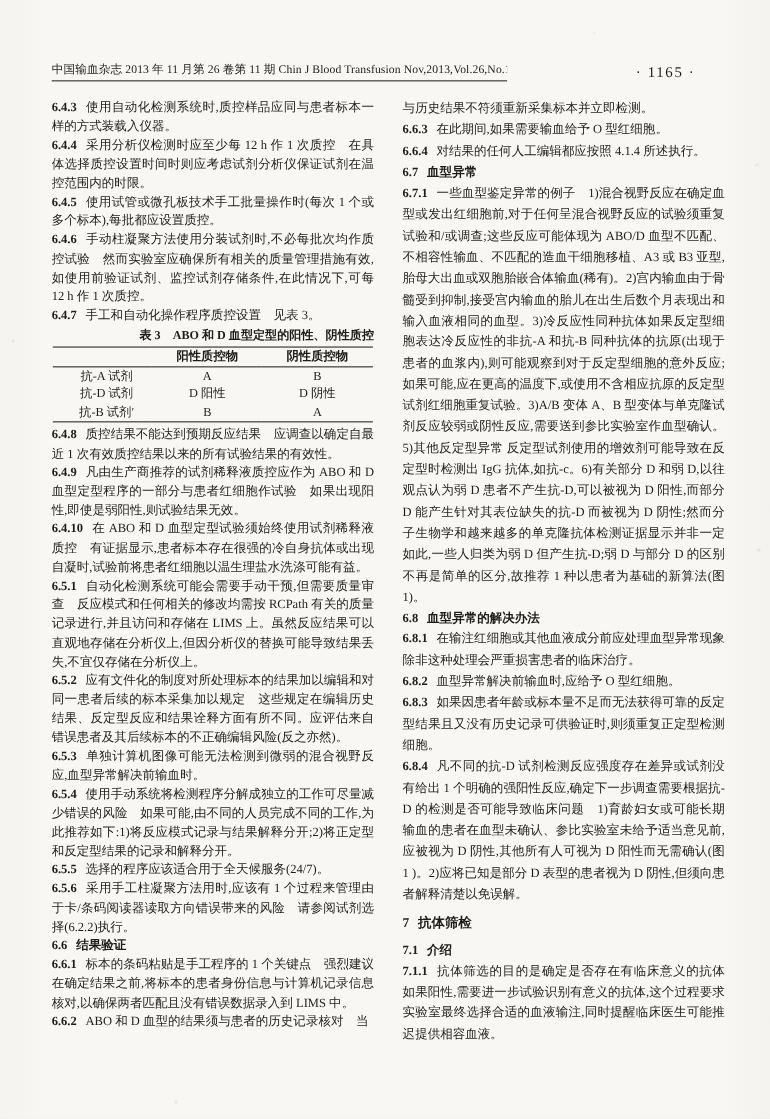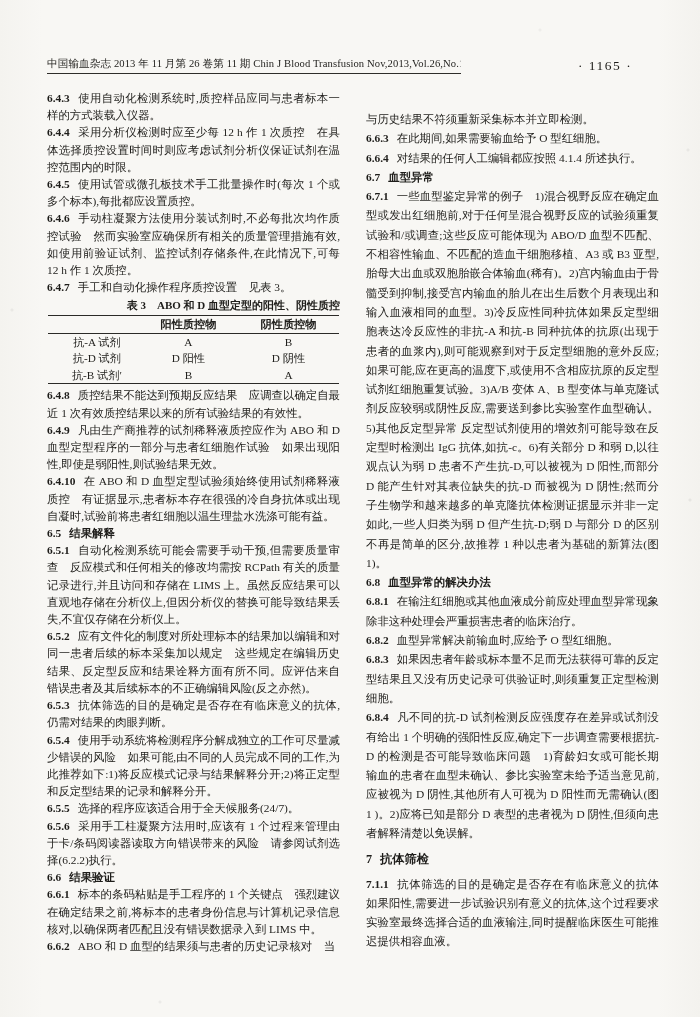--- a/index.html
+++ b/index.html
@@ -28,21 +28,21 @@
   .page-num{
     position:absolute;left:578px;top:58px;width:90px;
     font-size:13.5px;letter-spacing:1.5px;text-align:left;
   }
   .columns{
     position:absolute;left:47px;top:90px;width:612px;
     display:flex;gap:26px;
   }
   .col{width:299px;text-align:justify;}
   .col-left{font-size:11.4px;line-height:17.2px;}
-  .col-right{font-size:11.4px;line-height:19.3px;margin-top:20px;}
+  .col-right{font-size:11.4px;line-height:19.3px;}
   p{margin:0;padding:0;}
   .num{font-weight:bold;padding-right:8px;white-space:nowrap;}
   .heading{font-weight:bold;}
   .chapter{font-weight:bold;font-size:12.2px;margin:7px 0 5px 0;}
   .caption{text-align:right;font-weight:bold;font-size:11px;line-height:16px;padding:1px 0 1px 0;}
   table.qc{
     width:99%;border-collapse:collapse;margin:1px auto 3px auto;
     font-size:11.2px;line-height:14.5px;
     border-top:1.6px solid #2b2a27;border-bottom:1.6px solid #2b2a27;
   }
@@ -86,39 +86,39 @@
             <tr>
               <td>抗-B 试剂′</td>
               <td>B</td>
               <td>A</td>
             </tr>
           </tbody>
         </table>
         <p class="para"><b class="num">6.4.8</b><span>质控结果不能达到预期反应结果　应调查以确定自最近 1 次有效质控结果以来的所有试验结果的有效性。</span></p>
         <p class="para"><b class="num">6.4.9</b><span>凡由生产商推荐的试剂稀释液质控应作为 ABO 和 D 血型定型程序的一部分与患者红细胞作试验　如果出现阳性,即使是弱阳性,则试验结果无效。</span></p>
         <p class="para"><b class="num">6.4.10</b><span>在 ABO 和 D 血型定型试验须始终使用试剂稀释液质控　有证据显示,患者标本存在很强的冷自身抗体或出现自凝时,试验前将患者红细胞以温生理盐水洗涤可能有益。</span></p>
-        <p class="heading"><b class="num">6.5</b><span>结果解释</span></p>
         <p class="para"><b class="num">6.5.1</b><span>自动化检测系统可能会需要手动干预,但需要质量审查　反应模式和任何相关的修改均需按 RCPath 有关的质量记录进行,并且访问和存储在 LIMS 上。虽然反应结果可以直观地存储在分析仪上,但因分析仪的替换可能导致结果丢失,不宜仅存储在分析仪上。</span></p>
         <p class="para"><b class="num">6.5.2</b><span>应有文件化的制度对所处理标本的结果加以编辑和对同一患者后续的标本采集加以规定　这些规定在编辑历史结果、反定型反应和结果诠释方面有所不同。应评估来自错误患者及其后续标本的不正确编辑风险(反之亦然)。</span></p>
-        <p class="para"><b class="num">6.5.3</b><span>抗体筛选的目的是确定是否存在有临床意义的抗体,仍需对结果的肉眼判断。</span></p>
+        <p class="para"><b class="num">6.5.3</b><span>单独计算机图像可能无法检测到微弱的混合视野反应,血型异常解决前输血时。</span></p>
         <p class="para"><b class="num">6.5.4</b><span>使用手动系统将检测程序分解成独立的工作可尽量减少错误的风险　如果可能,由不同的人员完成不同的工作,为此推荐如下:1)将反应模式记录与结果解释分开;2)将正定型和反定型结果的记录和解释分开。</span></p>
         <p class="para"><b class="num">6.5.5</b><span>选择的程序应该适合用于全天候服务(24/7)。</span></p>
         <p class="para"><b class="num">6.5.6</b><span>采用手工柱凝聚方法用时,应该有 1 个过程来管理由于卡/条码阅读器读取方向错误带来的风险　请参阅试剂选择(6.2.2)执行。</span></p>
         <p class="heading"><b class="num">6.6</b><span>结果验证</span></p>
         <p class="para"><b class="num">6.6.1</b><span>标本的条码粘贴是手工程序的 1 个关键点　强烈建议在确定结果之前,将标本的患者身份信息与计算机记录信息核对,以确保两者匹配且没有错误数据录入到 LIMS 中。</span></p>
         <p class="para"><b class="num">6.6.2</b><span>ABO 和 D 血型的结果须与患者的历史记录核对　当</span></p>
       </div>
     <div class="col col-right" id="col-right">
         <p class="cont"><span>与历史结果不符须重新采集标本并立即检测。</span></p>
         <p class="para"><b class="num">6.6.3</b><span>在此期间,如果需要输血给予 O 型红细胞。</span></p>
         <p class="para"><b class="num">6.6.4</b><span>对结果的任何人工编辑都应按照 4.1.4 所述执行。</span></p>
         <p class="heading"><b class="num">6.7</b><span>血型异常</span></p>
         <p class="para"><b class="num">6.7.1</b><span>一些血型鉴定异常的例子　1)混合视野反应在确定血型或发出红细胞前,对于任何呈混合视野反应的试验须重复试验和/或调查;这些反应可能体现为 ABO/D 血型不匹配、不相容性输血、不匹配的造血干细胞移植、A3 或 B3 亚型,胎母大出血或双胞胎嵌合体输血(稀有)。2)宫内输血由于骨髓受到抑制,接受宫内输血的胎儿在出生后数个月表现出和输入血液相同的血型。3)冷反应性同种抗体如果反定型细胞表达冷反应性的非抗-A 和抗-B 同种抗体的抗原(出现于患者的血浆内),则可能观察到对于反定型细胞的意外反应;如果可能,应在更高的温度下,或使用不含相应抗原的反定型试剂红细胞重复试验。3)A/B 变体 A、B 型变体与单克隆试剂反应较弱或阴性反应,需要送到参比实验室作血型确认。5)其他反定型异常 反定型试剂使用的增效剂可能导致在反定型时检测出 IgG 抗体,如抗-c。6)有关部分 D 和弱 D,以往观点认为弱 D 患者不产生抗-D,可以被视为 D 阳性,而部分 D 能产生针对其表位缺失的抗-D 而被视为 D 阴性;然而分子生物学和越来越多的单克隆抗体检测证据显示并非一定如此,一些人归类为弱 D 但产生抗-D;弱 D 与部分 D 的区别不再是简单的区分,故推荐 1 种以患者为基础的新算法(图 1)。</span></p>
         <p class="heading"><b class="num">6.8</b><span>血型异常的解决办法</span></p>
         <p class="para"><b class="num">6.8.1</b><span>在输注红细胞或其他血液成分前应处理血型异常现象　除非这种处理会严重损害患者的临床治疗。</span></p>
         <p class="para"><b class="num">6.8.2</b><span>血型异常解决前输血时,应给予 O 型红细胞。</span></p>
         <p class="para"><b class="num">6.8.3</b><span>如果因患者年龄或标本量不足而无法获得可靠的反定型结果且又没有历史记录可供验证时,则须重复正定型检测细胞。</span></p>
         <p class="para"><b class="num">6.8.4</b><span>凡不同的抗-D 试剂检测反应强度存在差异或试剂没有给出 1 个明确的强阳性反应,确定下一步调查需要根据抗-D 的检测是否可能导致临床问题　1)育龄妇女或可能长期输血的患者在血型未确认、参比实验室未给予适当意见前,应被视为 D 阴性,其他所有人可视为 D 阳性而无需确认(图 1 )。2)应将已知是部分 D 表型的患者视为 D 阴性,但须向患者解释清楚以免误解。</span></p>
         <p class="chapter"><b class="num">7</b><span>抗体筛检</span></p>
+        <p class="heading"><b class="num">7.1</b><span>介绍</span></p>
         <p class="para"><b class="num">7.1.1</b><span>抗体筛选的目的是确定是否存在有临床意义的抗体　如果阳性,需要进一步试验识别有意义的抗体,这个过程要求实验室最终选择合适的血液输注,同时提醒临床医生可能推迟提供相容血液。</span></p>
       </div>
   </div>
 </div>
 
 </body></html>

